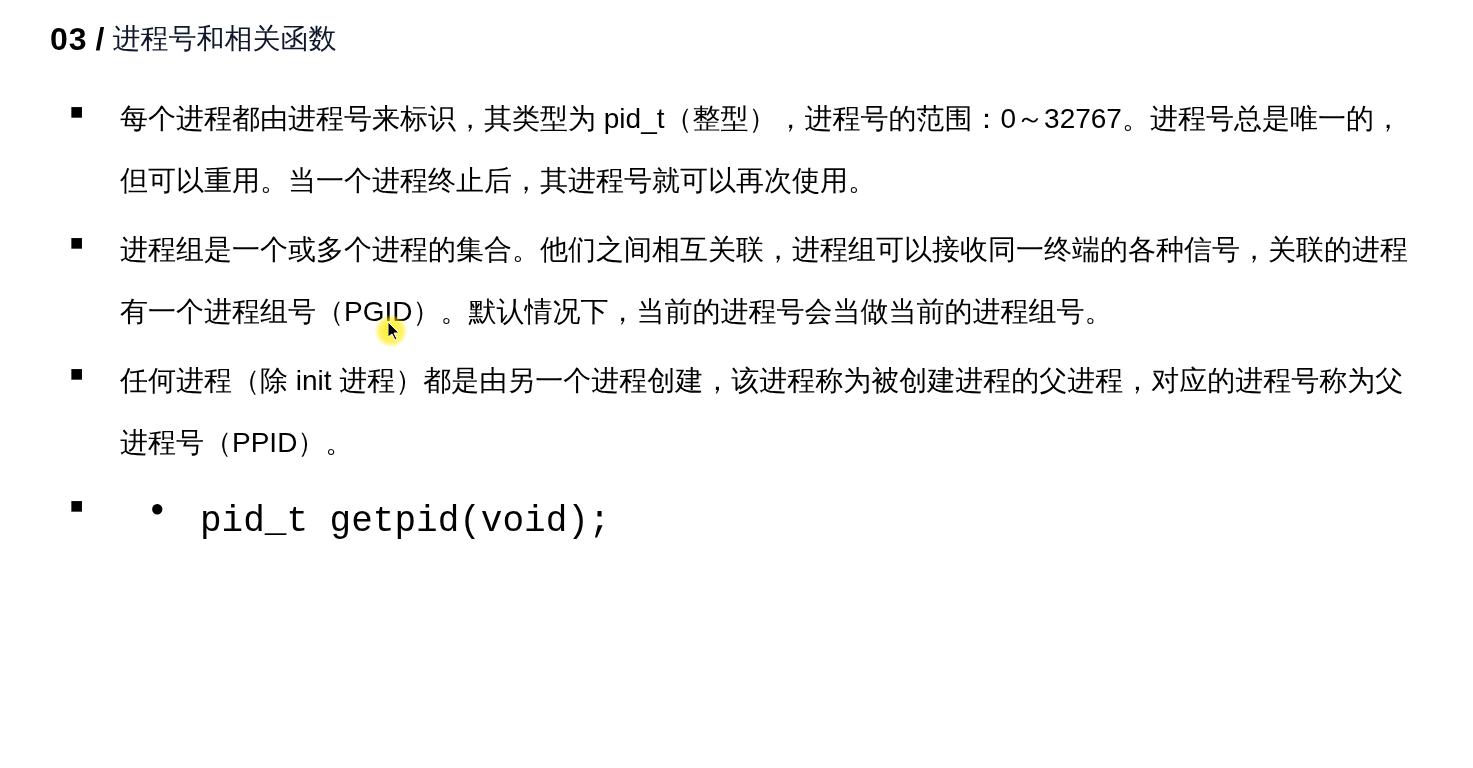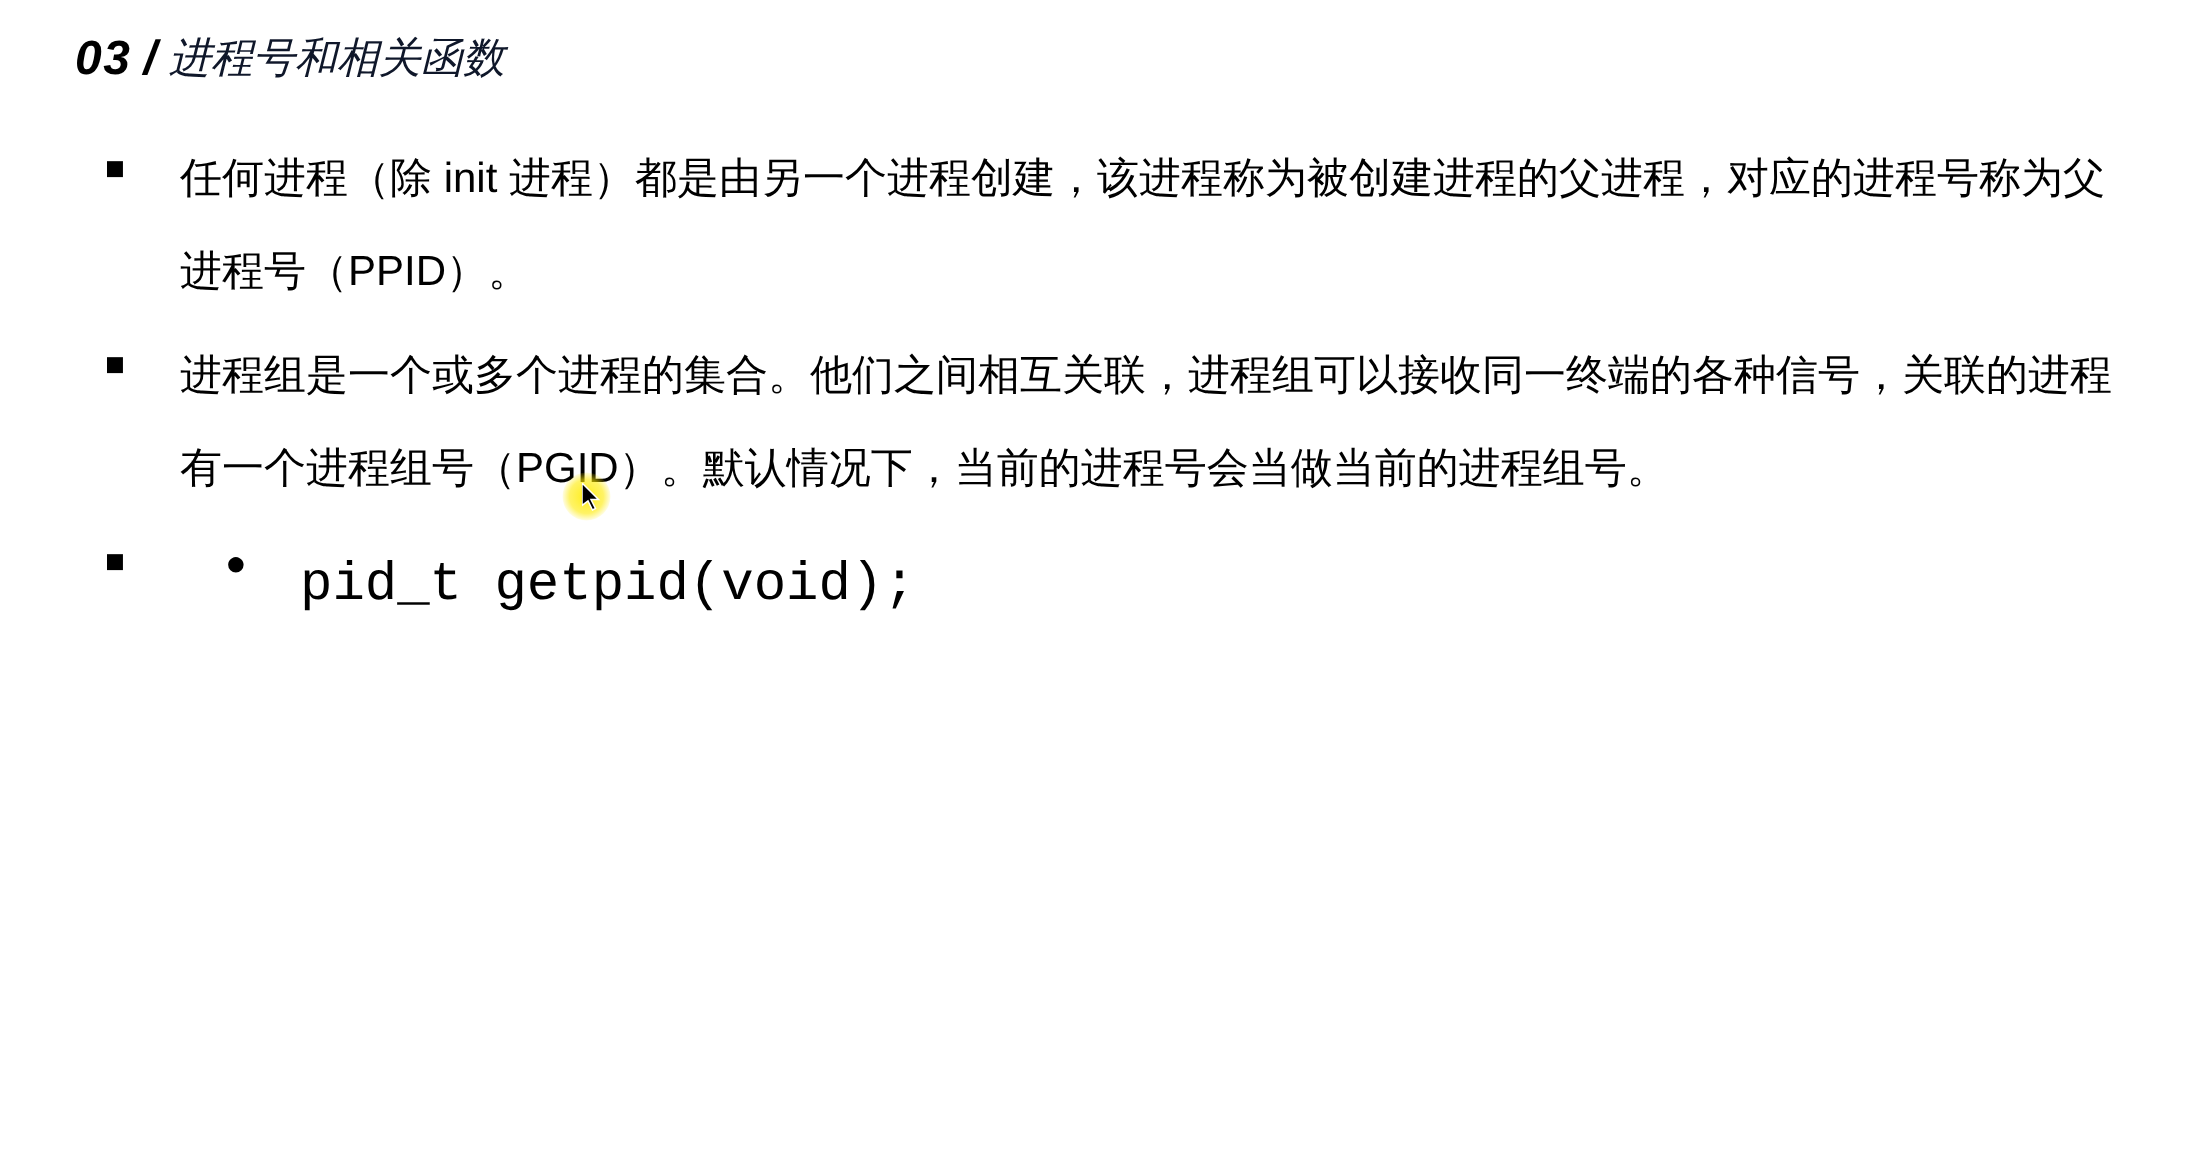--- a/index.html
+++ b/index.html
@@ -11,23 +11,22 @@
       width: 1473px;
       height: 768px;
       overflow: hidden;
       position: relative;
     }
     .content {
       padding: 20px 50px;
     }
     .heading {
       display: flex;
-      align-items: flex-start;
+      align-items: center;
       margin-bottom: 30px;
-      font-style: italic;
     }
     .heading-number {
       font-size: 32px;
       font-weight: bold;
       color: #000;
       letter-spacing: 1px;
     }
     .heading-slash {
       font-size: 32px;
       font-weight: bold;
@@ -109,24 +108,27 @@
 
 <div class="content">
   <div class="heading">
     <span class="heading-number">03</span>
     <span class="heading-slash">/</span>
     <span class="heading-title">进程号和相关函数</span>
   </div>
 
   <ul class="bullet-list">
     <li>
-      <span>任何进程（除 init 进程）都是由另一个进程创建，该进程称为被创建进程的父进程，对应的进程号称为父进程号（PPID）。</span>
+      <span>每个进程都由进程号来标识，其类型为 pid_t（整型），进程号的范围：0～32767。进程号总是唯一的，但可以重用。当一个进程终止后，其进程号就可以再次使用。</span>
     </li>
     <li>
       <span>进程组是一个或多个进程的集合。他们之间相互关联，进程组可以接收同一终端的各种信号，关联的进程有一个进程组号（PGID）。默认情况下，当前的进程号会当做当前的进程组号。</span>
+    </li>
+    <li>
+      <span>任何进程（除 init 进程）都是由另一个进程创建，该进程称为被创建进程的父进程，对应的进程号称为父进程号（PPID）。</span>
     </li>
     <li>
       <ul class="sub-list">
         <li>
           <span class="mono">pid_t getpid(void);</span>
         </li>
       </ul>
     </li>
   </ul>
 </div>

